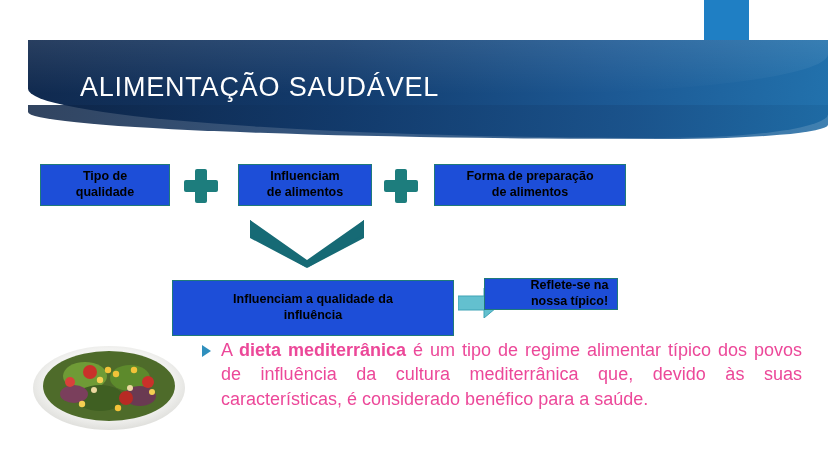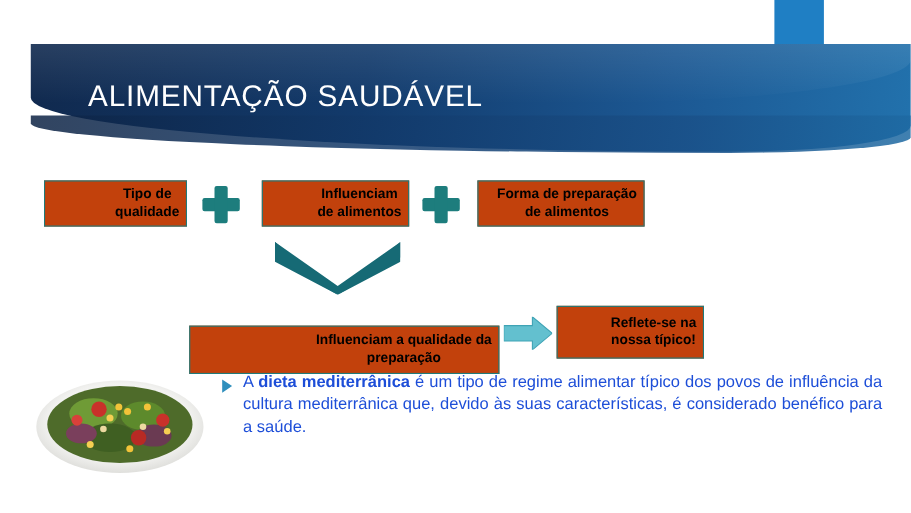--- a/index.html
+++ b/index.html
@@ -81,36 +81,36 @@
     position: absolute;
     left: 0;
     top: 152px;
     width: 828px;
     height: 180px;
   }
   .box {
     position: absolute;
     box-sizing: border-box;
     border: 1.5px solid #1f7a7a;
-    background: #c2410c;
+    background: #1d4ed8;
     color: #000000;
     font-size: 12.5px;
     font-weight: bold;
     line-height: 1.25;
     text-align: center;
     display: flex;
     align-items: center;
-    justify-content: flex-end;
+    justify-content: center;
     padding: 3px 6px;
   }
   #box-tipo      { left: 40px;  top: 12px;  width: 130px; height: 42px; }
   #box-quantidade{ left: 238px; top: 12px;  width: 134px; height: 42px; }
-  #box-forma     { left: 434px; top: 12px;  width: 152px; height: 42px; }
-  #box-influenciam { left: 172px; top: 128px; width: 282px; height: 44px; margin-top: 16px; }
-  #box-reflete   { left: 506px; top: 126px; width: 134px; height: 48px; padding-left: 43px; }
+  #box-forma     { left: 434px; top: 12px;  width: 192px; height: 42px; }
+  #box-influenciam { left: 172px; top: 128px; width: 282px; height: 56px; }
+  #box-reflete   { left: 484px; top: 126px; width: 134px; height: 32px; padding-left: 43px; }
 
   .plus {
     position: absolute;
     width: 34px;
     height: 34px;
     top: 17px;
   }
   #plus-1 { left: 184px; }
   #plus-2 { left: 384px; }
   .plus .bar-h, .plus .bar-v {
@@ -161,23 +161,23 @@
     flex: 0 0 auto;
     margin-top: 7px;
     margin-right: 10px;
     width: 0;
     height: 0;
     border-left: 9px solid #2f8fbd;
     border-top: 6px solid transparent;
     border-bottom: 6px solid transparent;
   }
   .bullet-text {
-    font-size: 15px;
+    font-size: 18px;
     line-height: 1.36;
-    color: #1d4ed8;
+    color: #ec4899;
     text-align: justify;
     flex: 1 1 auto;
   }
   .bullet-text b { font-weight: bold; }
 </style>
 </head>
 <body>
 
 <div class="slide-header">
   <div class="header-accent-bar"></div>
@@ -222,21 +222,21 @@
   <div class="chevron-down">
     <svg width="114" height="48" viewBox="0 0 114 48">
       <polygon points="0,0 57,48 114,0 114,18 57,48 0,18" fill="#166a75"></polygon>
       <polygon points="0,0 57,40 114,0 114,14 57,48 0,14" fill="#166a75"></polygon>
     </svg>
   </div>
 
   <div class="box" id="box-influenciam">
     <span>
       <span>Influenciam a qualidade da</span><br>
-      <span>preparação</span>
+      <span>influência</span>
     </span>
   </div>
 
   <div class="arrow-right">
     <svg width="44" height="30" viewBox="0 0 44 30">
       <polygon points="0,8 26,8 26,0 44,15 26,30 26,22 0,22" fill="#63c0cf" stroke="#3fa3b5" stroke-width="1"></polygon>
     </svg>
   </div>
 
   <div class="box" id="box-reflete">

